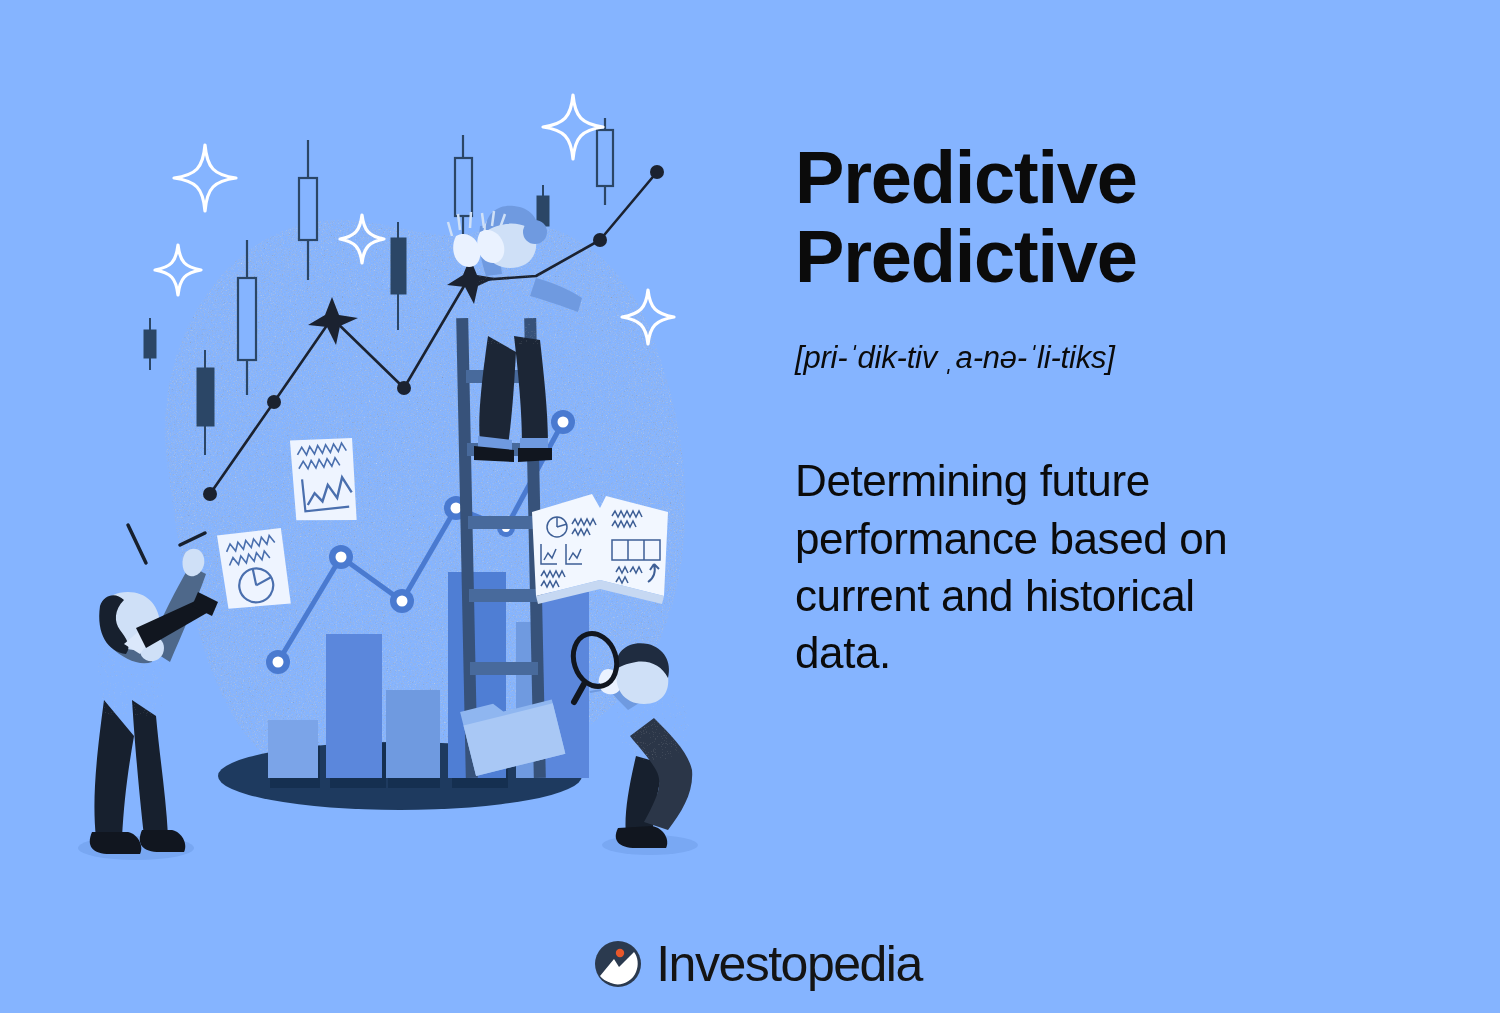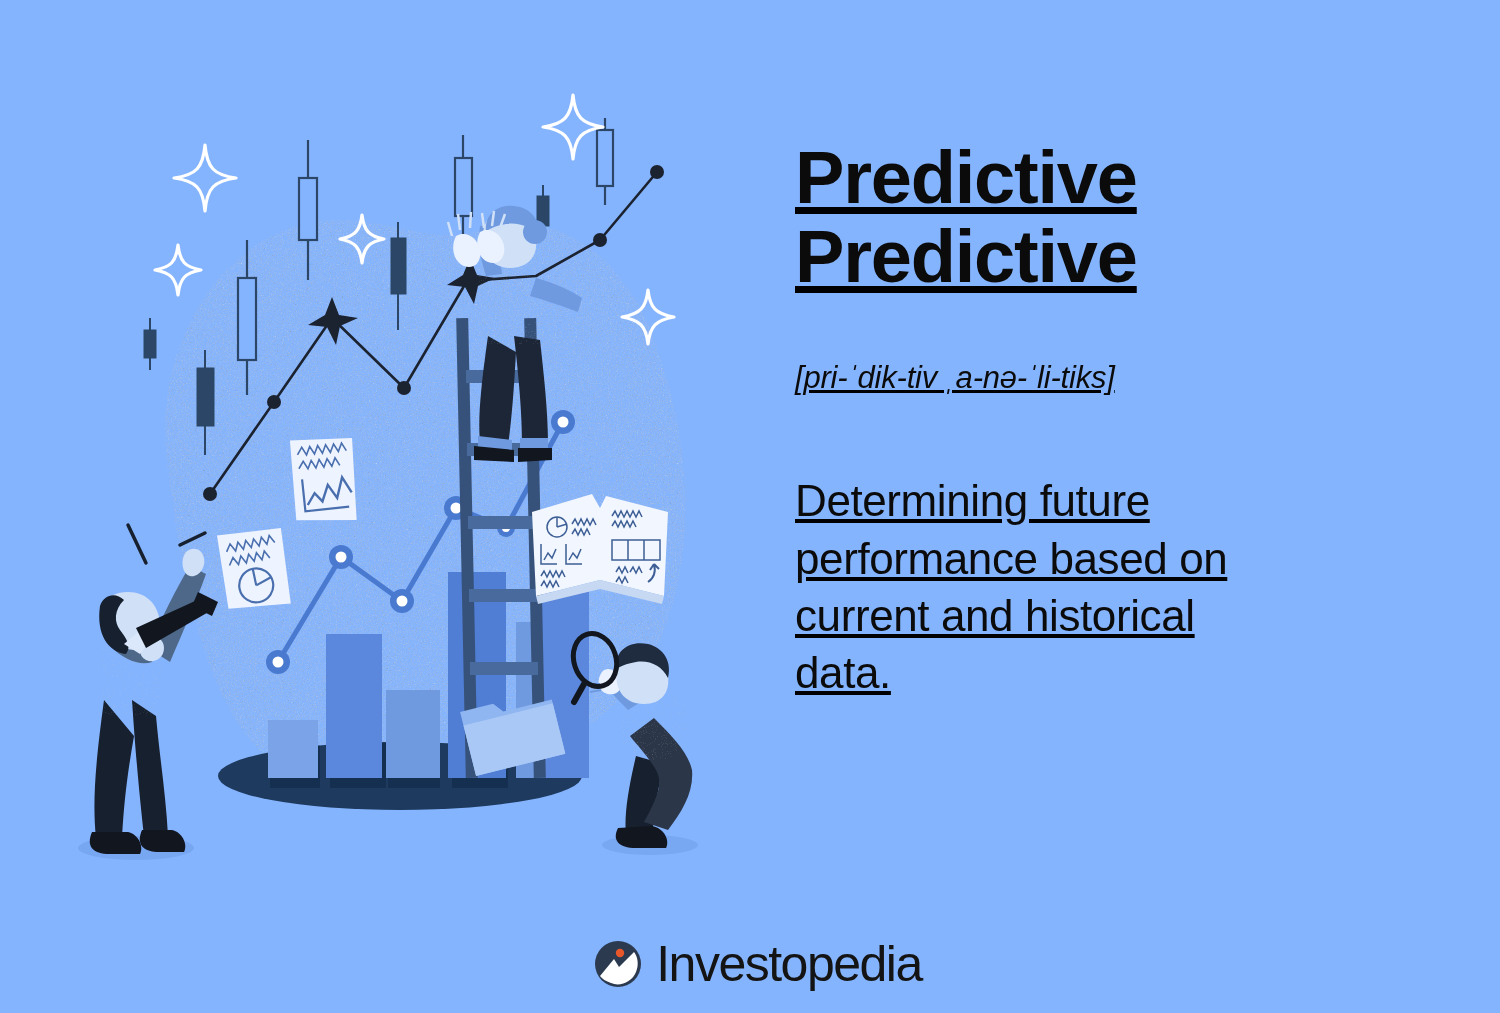--- a/index.html
+++ b/index.html
@@ -10,28 +10,28 @@
     overflow:hidden; position:relative;
   }
   #stage { position:absolute; inset:0; background:#85b4ff; }
 
   
   #illo { position:absolute; left:0; top:0; width:790px; height:900px; }
   #illo svg { display:block; width:100%; height:100%; }
 
   
   #textcol {
-    position:absolute; left:795px; top:138px; width:520px;text-decoration:underline;
+    position:absolute; left:795px; top:138px; width:520px;
   }
   .headline {
     font-size:74px; font-weight:700; line-height:1.07;
     color:#0b0b0b; letter-spacing:-1.2px;
   }
   .pron {
-    margin-top:64px;
+    margin-top:44px;
     font-size:31px; font-style:italic; font-weight:400;
     color:#0b0b0b; letter-spacing:-0.2px; white-space:nowrap;
   }
   .definition {
     margin-top:76px;
     font-size:44px; font-weight:400; line-height:1.30;
     color:#0b0b0b; letter-spacing:-0.4px;
     max-width:500px;
   }
 

